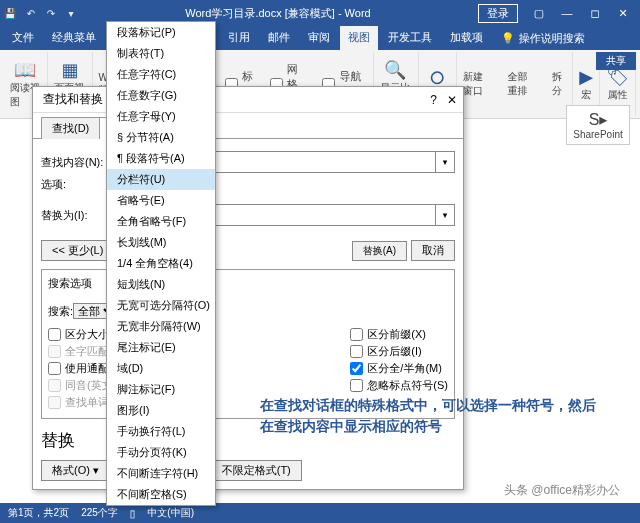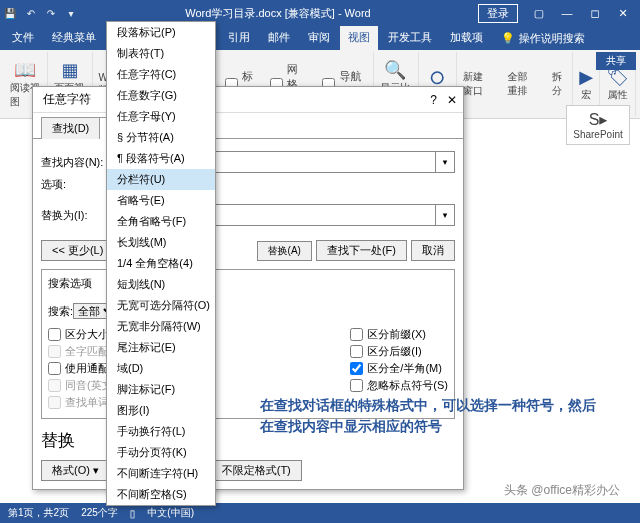--- a/index.html
+++ b/index.html
@@ -139,21 +139,21 @@
     </div>
   <div class="sp">
       <div style="font-size:16px">S▸</div>
       <div>SharePoint</div>
     </div>
   <div class="share">共享</div>
 </div>
 
 <div class="dialog">
   <div class="dlg-title">
-    <span style="margin-right:auto;margin-left:4px">任意字符</span>
+    <span style="margin-right:auto;margin-left:4px">查找和替换</span>
     <span>?</span>
     <span>✕</span>
   </div>
   <div class="dlg-tabs">
     <div class="dlg-tab">查找(D)</div>
     <div class="dlg-tab active">替换(P)</div>
   </div>
   <div class="dlg-body">
     <div class="row">
       <label>查找内容(N):</label>
@@ -166,21 +166,20 @@
     </div>
     <div class="row" style="margin-top:12px">
       <label>替换为(I):</label>
       <input type="text" style="">
       <div class="dd">▾</div>
     </div>
     <div class="row" style="margin-top:14px;gap:4px">
       <button class="btn">&lt;&lt; 更少(L)</button>
       <div style="flex:1"></div>
       <button class="btn" style="font-size:10px">替换(A)</button>
-      <button class="btn">查找下一处(F)</button>
       <button class="btn">取消</button>
     </div>
 
     <div class="searchopts">
       <div class="fs" data-label="">
         <div style="font-size:11px;margin-bottom:12px">搜索选项</div>
         <div class="row">
           <span>搜索:</span>
           <select style="border:1px solid #888;font-size:11px"><option>全部</option></select>
         </div>

